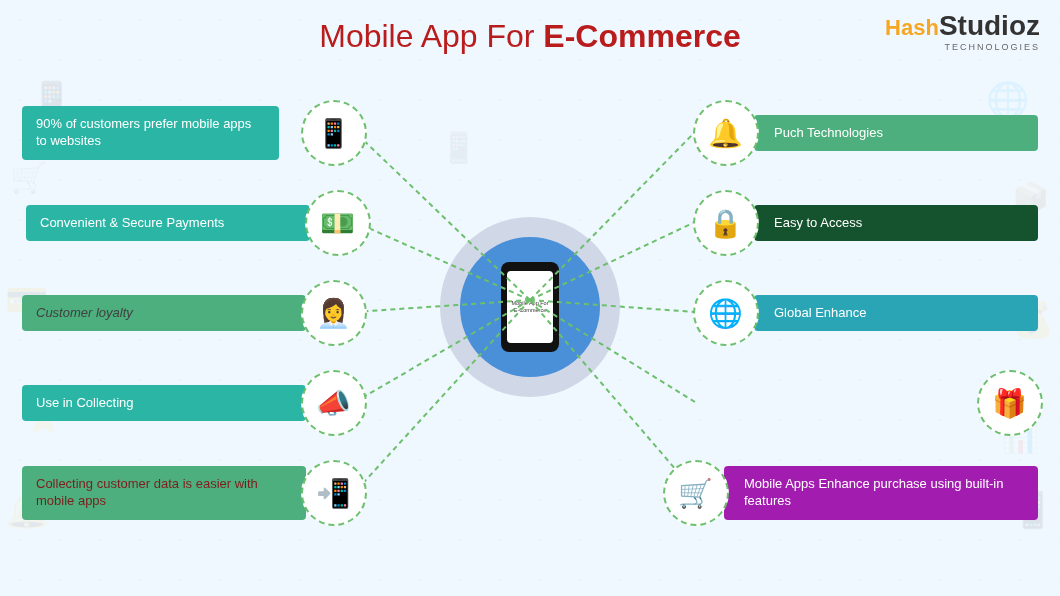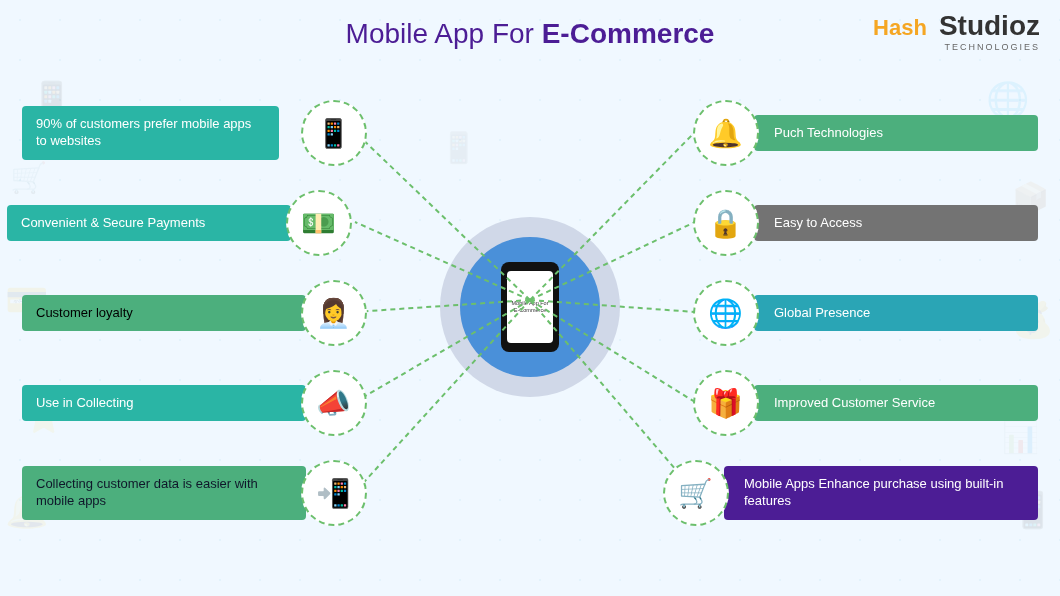--- a/index.html
+++ b/index.html
@@ -47,22 +47,22 @@
       align-items: center;
     }
 
     
     .title {
       position: absolute;
       top: 18px;
       left: 50%;
       transform: translateX(-50%);
       text-align: center;
-      font-size: 28px;
-      color: #4c1d95;
+      font-size: 32px;
+      color: #b91c1c;
       white-space: nowrap;
     }
     .title .bold {
       font-weight: 800;
     }
     .title .normal {
       font-weight: 300;
     }
 
     
@@ -264,21 +264,21 @@
 <div class="watermark-icon" style="top:180px;right:10px;font-size:30px;">📦</div>
 <div class="watermark-icon" style="top:300px;right:5px;font-size:35px;">💰</div>
 <div class="watermark-icon" style="top:420px;right:20px;font-size:30px;">📊</div>
 <div class="watermark-icon" style="top:490px;right:5px;font-size:35px;">📱</div>
 <div class="watermark-icon" style="top:130px;left:440px;font-size:30px;opacity:0.04;">📱</div>
 
 <div class="container">
 
   <div class="logo">
     <div>
-      <div style="display:flex;align-items:baseline;gap:12px;">
+      <div style="display:flex;align-items:baseline;">
         <span style="font-size:22px;font-weight:900;color:#f5a623;font-family:Arial,sans-serif;">Hash</span>
         <span style="font-size:28px;font-weight:700;color:#333;font-family:Arial,sans-serif;">Studioz</span>
       </div>
       <div style="font-size:9px;color:#666;letter-spacing:2px;text-align:right;text-transform:uppercase;">Technologies</div>
     </div>
   </div>
 
   <div class="title">
     <span class="normal">Mobile App For </span><span class="bold">E-Commerce</span>
   </div>
@@ -313,94 +313,91 @@
 
   <div id="item-mobile-pref" class="item-box left-item" style="position:absolute;top:100px;left:22px;width:345px;display:flex;align-items:center;gap:27px;">
     <div class="item-label bg-teal" style="flex:1;padding:10px 20px 10px 14px;border-radius:4px;font-size:13px;color:white;line-height:1.3;font-weight:500;background:#2ab5a5;margin-right:0px;">
       <span>90% of customers prefer mobile apps to websites</span>
     </div>
     <div class="item-icon-circle" style="width:66px;height:66px;border-radius:50%;border:2.5px dashed #6cbf6c;background:white;display:flex;align-items:center;justify-content:center;flex-shrink:0;font-size:28px;margin-left:-5px;">
       📱
     </div>
   </div>
 
-  <div id="item-payments" class="item-box left-item" style="position:absolute;top:190px;left:7px;width:345px;display:flex;align-items:center;">
+  <div id="item-payments" class="item-box left-item" style="position:absolute;top:190px;left:26px;width:345px;display:flex;align-items:center;">
     <div class="item-label bg-teal" style="flex:1;padding:10px 20px 10px 14px;border-radius:4px;font-size:13px;color:white;line-height:1.3;font-weight:500;background:#2ab5a5;margin-right:0px;">
       <span>Convenient &amp; Secure Payments</span>
     </div>
     <div class="item-icon-circle" style="width:66px;height:66px;border-radius:50%;border:2.5px dashed #6cbf6c;background:white;display:flex;align-items:center;justify-content:center;flex-shrink:0;font-size:28px;margin-left:-5px;">
       💵
     </div>
   </div>
 
   <div id="item-loyalty" class="item-box left-item" style="position:absolute;top:280px;left:22px;width:345px;display:flex;align-items:center;">
-    <div class="item-label bg-green" style="flex:1;padding:10px 20px 10px 14px;border-radius:4px;font-size:13px;color:#000000;line-height:1.3;font-weight:500;background:#4caf7d;margin-right:0px;">
+    <div class="item-label bg-green" style="flex:1;padding:10px 20px 10px 14px;border-radius:4px;font-size:13px;color:#404040;line-height:1.3;font-weight:500;background:#4caf7d;margin-right:0px;font-style:italic;">
       <span>Customer loyalty</span>
     </div>
     <div class="item-icon-circle" style="width:66px;height:66px;border-radius:50%;border:2.5px dashed #6cbf6c;background:white;display:flex;align-items:center;justify-content:center;flex-shrink:0;font-size:28px;margin-left:-5px;">
       👩‍💼
     </div>
   </div>
 
   <div id="item-promotions" class="item-box left-item" style="position:absolute;top:370px;left:22px;width:345px;display:flex;align-items:center;">
     <div class="item-label bg-teal" style="flex:1;padding:10px 20px 10px 14px;border-radius:4px;font-size:13px;color:white;line-height:1.3;font-weight:500;background:#2ab5a5;margin-right:0px;">
       <span>Use in Collecting</span>
     </div>
     <div class="item-icon-circle" style="width:66px;height:66px;border-radius:50%;border:2.5px dashed #6cbf6c;background:white;display:flex;align-items:center;justify-content:center;flex-shrink:0;font-size:28px;margin-left:-5px;">
       📣
     </div>
   </div>
 
   <div id="item-collecting" class="item-box left-item" style="position:absolute;top:460px;left:22px;width:345px;display:flex;align-items:center;">
-    <div class="item-label bg-green" style="flex:1;padding:10px 20px 10px 14px;border-radius:4px;font-size:13px;color:#0f172a;line-height:1.3;font-weight:500;background:#4caf7d;margin-right:0px;">
+    <div class="item-label bg-green" style="flex:1;padding:10px 20px 10px 14px;border-radius:4px;font-size:13px;color:#7f1d1d;line-height:1.3;font-weight:500;background:#4caf7d;margin-right:0px;">
       <span>Collecting customer data is easier with mobile apps</span>
     </div>
     <div class="item-icon-circle" style="width:66px;height:66px;border-radius:50%;border:2.5px dashed #6cbf6c;background:white;display:flex;align-items:center;justify-content:center;flex-shrink:0;font-size:28px;margin-left:-5px;">
       📲
     </div>
   </div>
 
   <div id="item-push" class="item-box right-item" style="position:absolute;top:100px;right:22px;width:345px;display:flex;flex-direction:row-reverse;align-items:center;">
     <div class="item-label bg-green" style="flex:1;padding:10px 14px 10px 20px;border-radius:4px;font-size:13px;color:white;line-height:1.3;font-weight:500;background:#4caf7d;margin-left:0px;">
       <span>Puch Technologies</span>
     </div>
     <div class="item-icon-circle" style="width:66px;height:66px;border-radius:50%;border:2.5px dashed #6cbf6c;background:white;display:flex;align-items:center;justify-content:center;flex-shrink:0;font-size:28px;margin-right:-5px;">
       🔔
     </div>
   </div>
 
   <div id="item-access" class="item-box right-item" style="position:absolute;top:190px;right:22px;width:345px;display:flex;flex-direction:row-reverse;align-items:center;">
-    <div class="item-label bg-green" style="flex:1;padding:10px 14px 10px 20px;border-radius:4px;font-size:13px;color:white;line-height:1.3;font-weight:500;background:#737373;margin-left:0px;">
+    <div class="item-label bg-green" style="flex:1;padding:10px 14px 10px 20px;border-radius:4px;font-size:13px;color:white;line-height:1.3;font-weight:500;background:#14532d;margin-left:0px;">
       <span>Easy to Access</span>
     </div>
     <div class="item-icon-circle" style="width:66px;height:66px;border-radius:50%;border:2.5px dashed #6cbf6c;background:white;display:flex;align-items:center;justify-content:center;flex-shrink:0;font-size:28px;margin-right:-5px;">
       🔒
     </div>
   </div>
 
   <div id="item-global" class="item-box right-item" style="position:absolute;top:280px;right:22px;width:345px;display:flex;flex-direction:row-reverse;align-items:center;">
     <div class="item-label bg-blue-green" style="flex:1;padding:10px 14px 10px 20px;border-radius:4px;font-size:13px;color:white;line-height:1.3;font-weight:500;background:#2aa5b5;margin-left:0px;">
-      <span>Global Presence</span>
+      <span>Global Enhance</span>
     </div>
     <div class="item-icon-circle" style="width:66px;height:66px;border-radius:50%;border:2.5px dashed #6cbf6c;background:white;display:flex;align-items:center;justify-content:center;flex-shrink:0;font-size:28px;margin-right:-5px;">
       🌐
     </div>
   </div>
 
   <div id="item-customer-service" class="item-box right-item" style="position:absolute;top:370px;right:22px;width:345px;display:flex;flex-direction:row-reverse;align-items:center;">
-    <div class="item-label bg-green" style="flex:1;padding:10px 14px 10px 20px;border-radius:4px;font-size:13px;color:white;line-height:1.3;font-weight:500;background:#4caf7d;margin-left:0px;">
-      <span>Improved Customer Service</span>
-    </div>
     <div class="item-icon-circle" style="width:66px;height:66px;border-radius:50%;border:2.5px dashed #6cbf6c;background:white;display:flex;align-items:center;justify-content:center;flex-shrink:0;font-size:28px;margin-right:-5px;">
       🎁
     </div>
   </div>
 
   <div id="item-enhance" class="item-box right-item" style="position:absolute;top:460px;right:22px;width:375px;display:flex;flex-direction:row-reverse;align-items:center;">
-    <div class="item-label bg-blue-green" style="flex:1;padding:10px 14px 10px 20px;border-radius:4px;font-size:13px;color:white;line-height:1.3;font-weight:500;background:#4c1d95;margin-left:0px;">
+    <div class="item-label bg-blue-green" style="flex:1;padding:10px 14px 10px 20px;border-radius:4px;font-size:13px;color:white;line-height:1.3;font-weight:500;background:#a21caf;margin-left:0px;">
       <span>Mobile Apps Enhance purchase using built-in features</span>
     </div>
     <div class="item-icon-circle" style="width:66px;height:66px;border-radius:50%;border:2.5px dashed #6cbf6c;background:white;display:flex;align-items:center;justify-content:center;flex-shrink:0;font-size:28px;margin-right:-5px;">
       🛒
     </div>
   </div>
 
 </div>
 
 </body></html>

